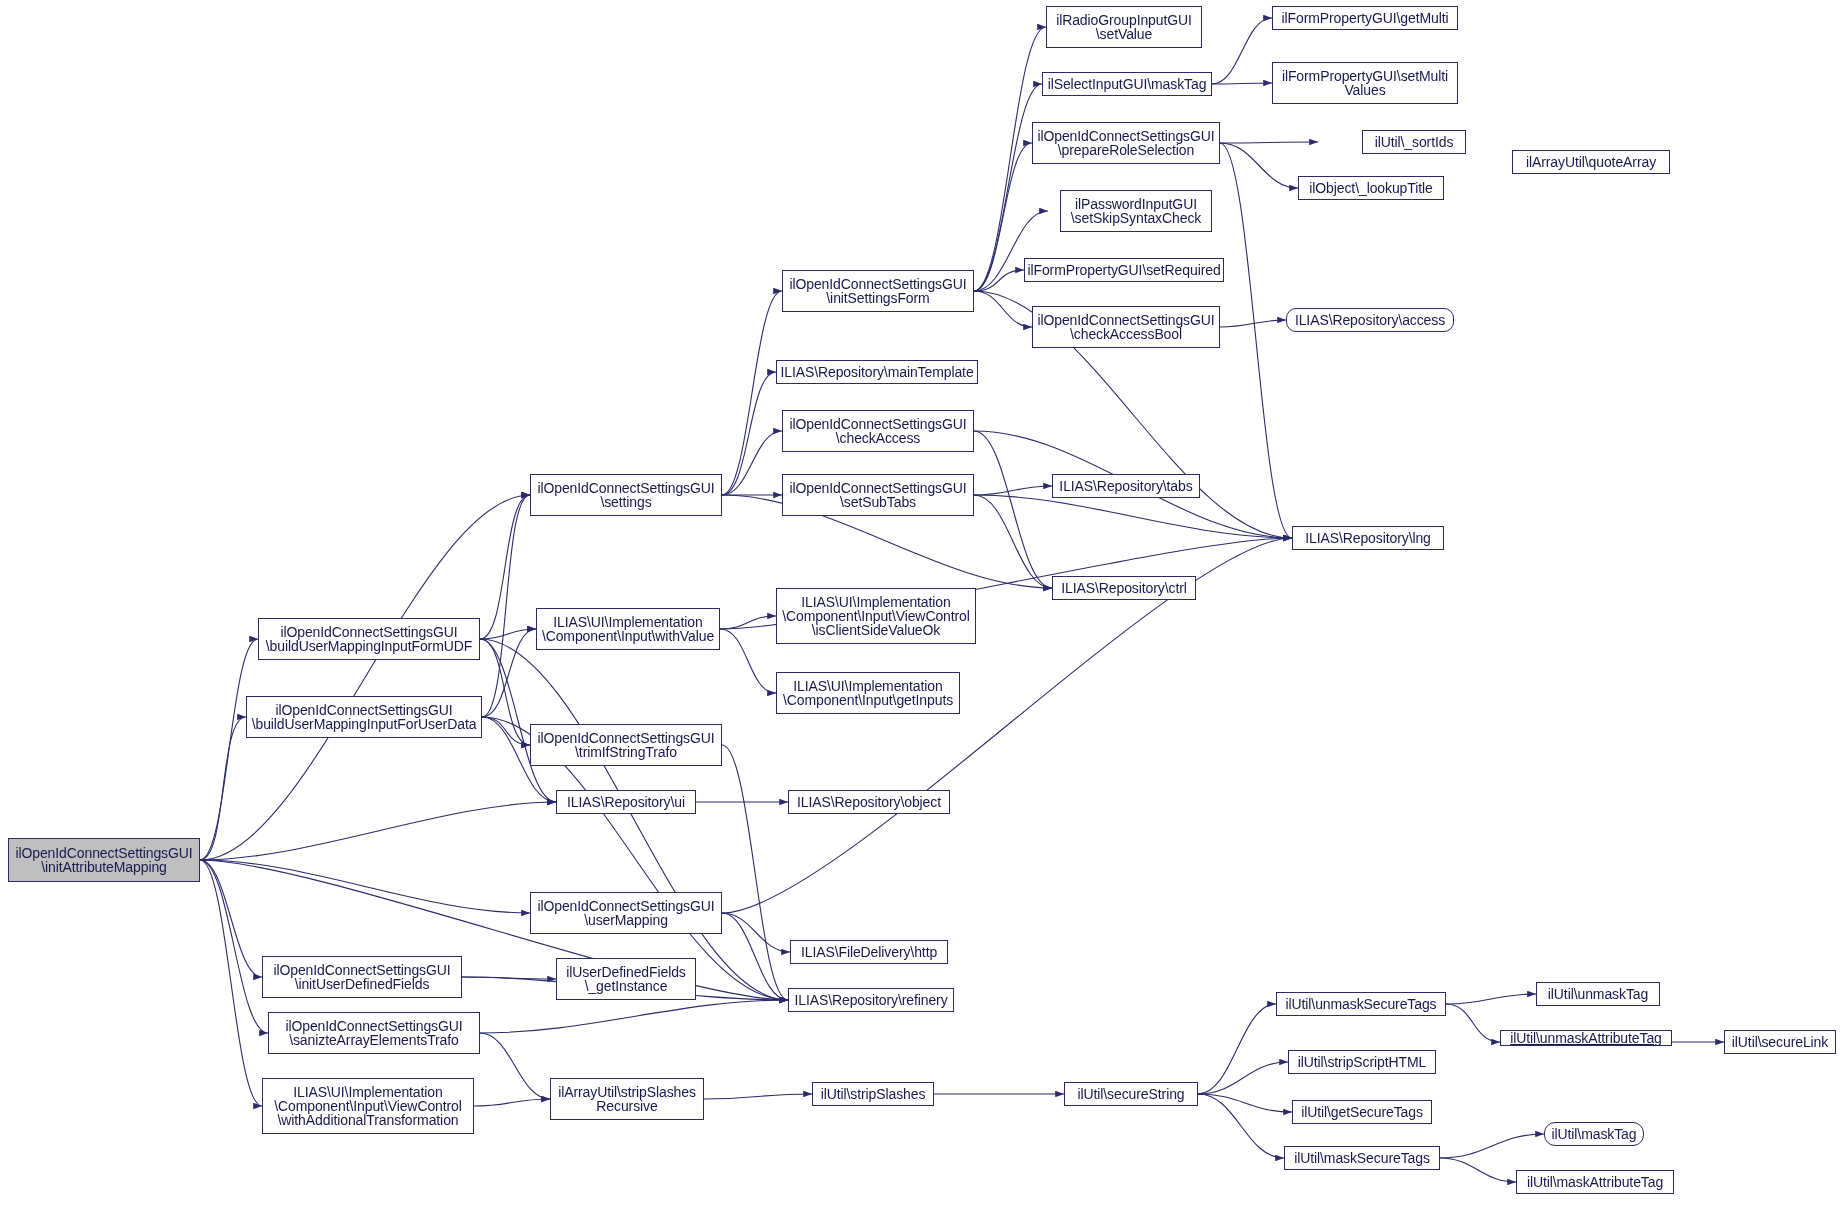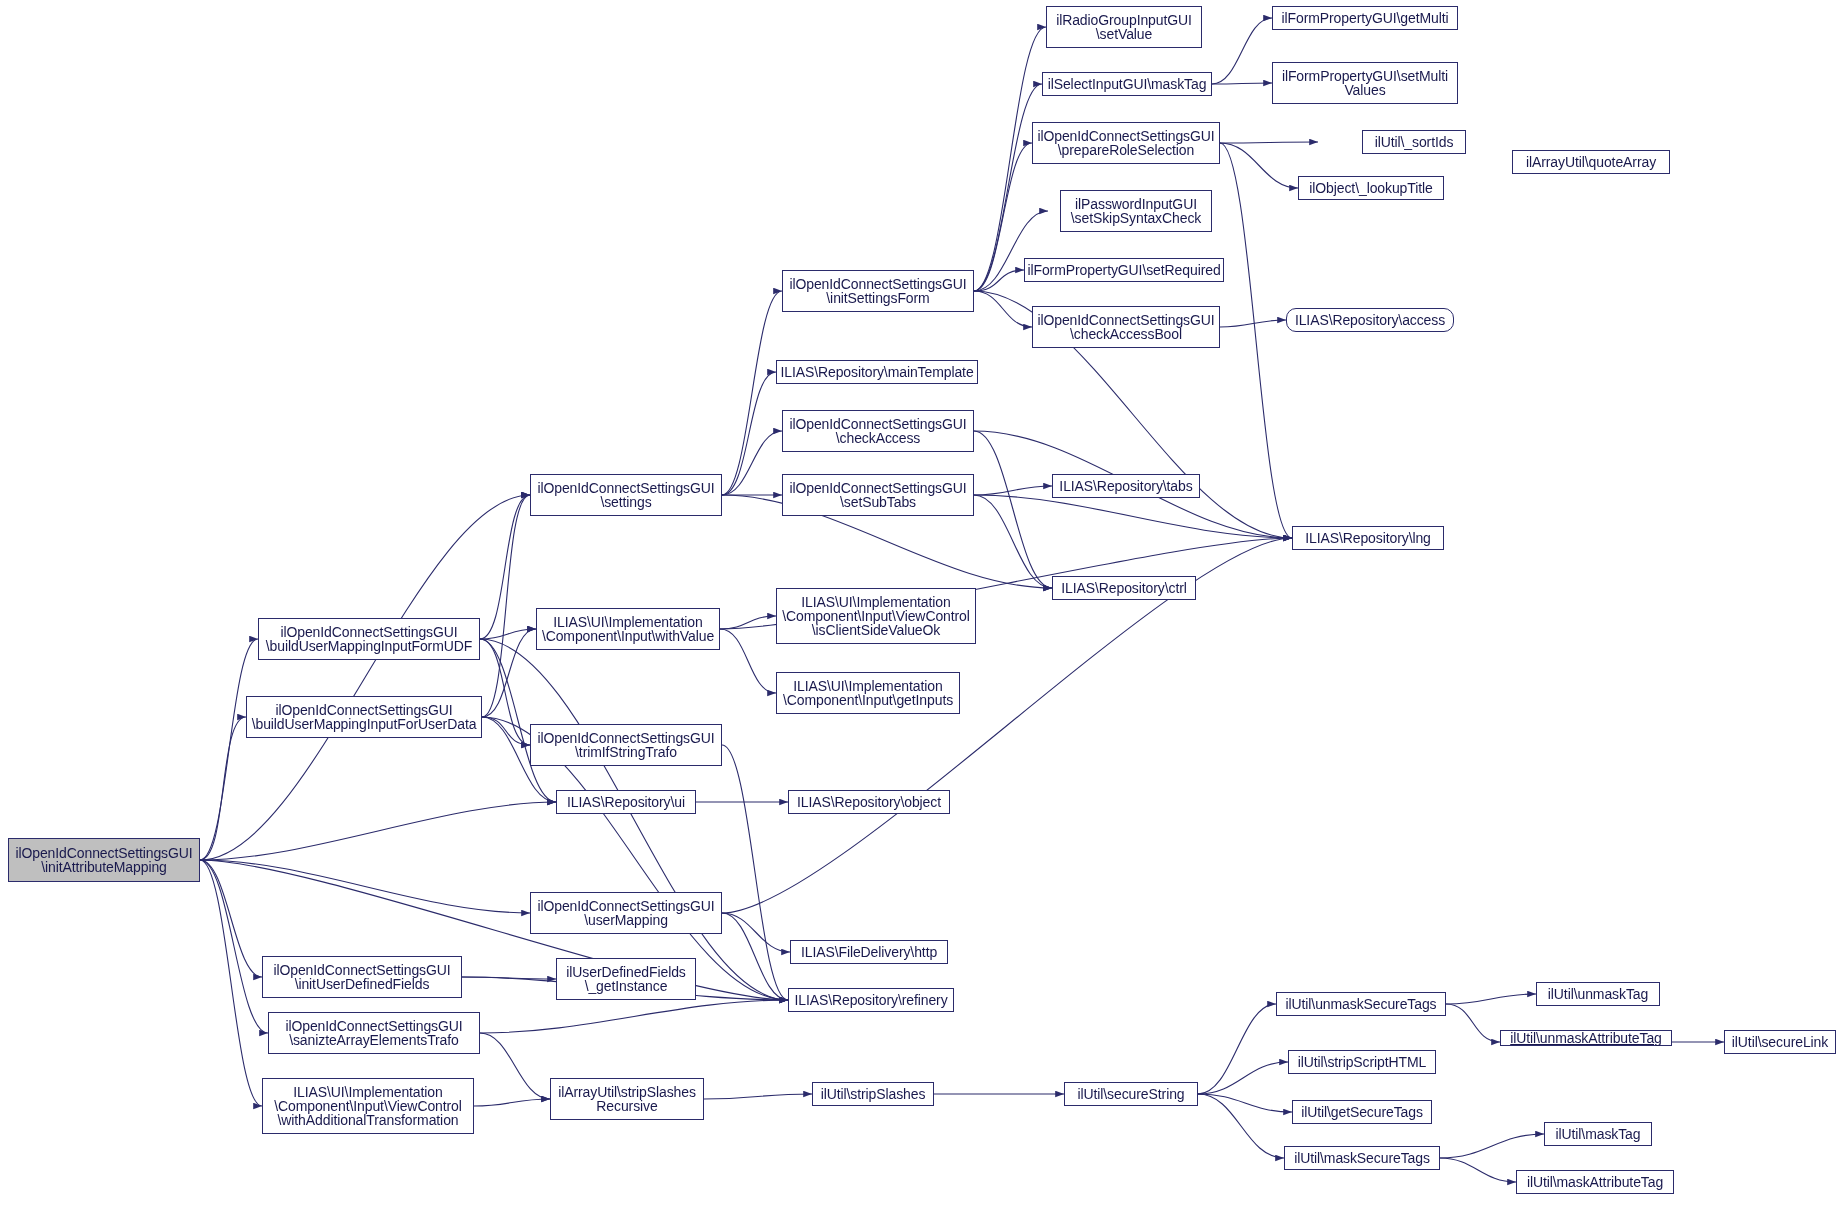--- a/index.html
+++ b/index.html
@@ -186,17 +186,17 @@
       <div class="node" style="left: 1286px; top: 308px; width: 168px; height: 24px; border-radius: 10px;">ILIAS\Repository\access</div>
       <div class="node" style="left: 1292px; top: 526px; width: 152px; height: 24px;">ILIAS\Repository\lng</div>
       <div class="node" style="left: 1512px; top: 130px; width: 158px; height: 24px; margin-top: 20px;">ilArrayUtil\quoteArray</div>
       <div class="node" style="left: 1064px; top: 1082px; width: 134px; height: 24px;">ilUtil\secureString</div>
       <div class="node" style="left: 1276px; top: 992px; width: 170px; height: 24px;">ilUtil\unmaskSecureTags</div>
       <div class="node" style="left: 1288px; top: 1050px; width: 148px; height: 24px;">ilUtil\stripScriptHTML</div>
       <div class="node" style="left: 1292px; top: 1100px; width: 140px; height: 24px;">ilUtil\getSecureTags</div>
       <div class="node" style="left: 1284px; top: 1146px; width: 156px; height: 24px;">ilUtil\maskSecureTags</div>
       <div class="node" style="left: 1536px; top: 982px; width: 124px; height: 24px;">ilUtil\unmaskTag</div>
       <div class="node" style="left: 1500px; top: 1030px; width: 172px; height: 16px; text-decoration: underline;">ilUtil\unmaskAttributeTag</div>
-      <div class="node" style="left: 1544px; top: 1122px; width: 108px; height: 24px;">ilUtil\maskTag</div>
+      <div class="node" style="left: 1544px; top: 1122px; width: 100px; height: 24px; border-radius: 11px;">ilUtil\maskTag</div>
       <div class="node" style="left: 1516px; top: 1170px; width: 158px; height: 24px;">ilUtil\maskAttributeTag</div>
       <div class="node" style="left: 1724px; top: 1030px; width: 112px; height: 24px;">ilUtil\secureLink</div>
     </div>
 </div>
 
 </body></html>

